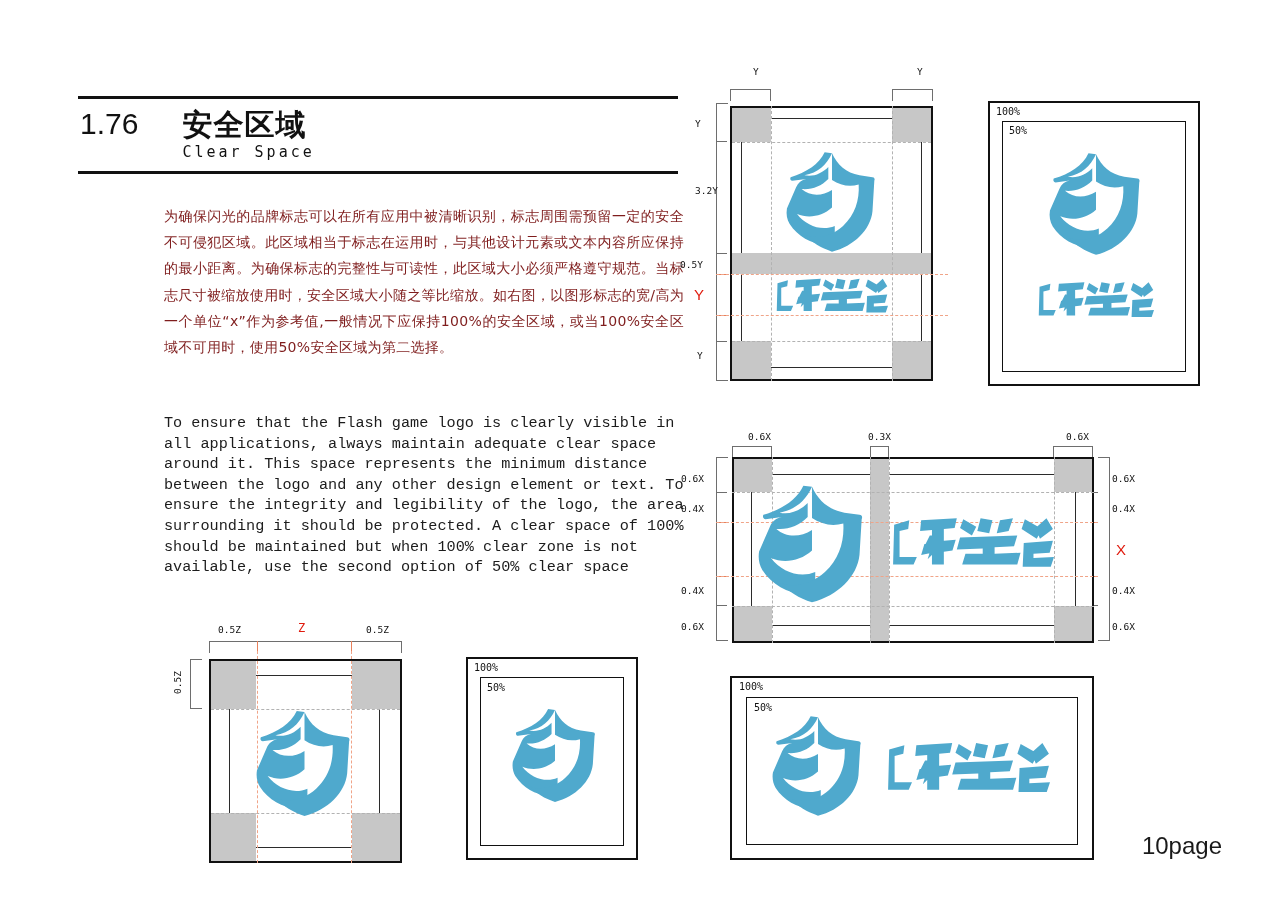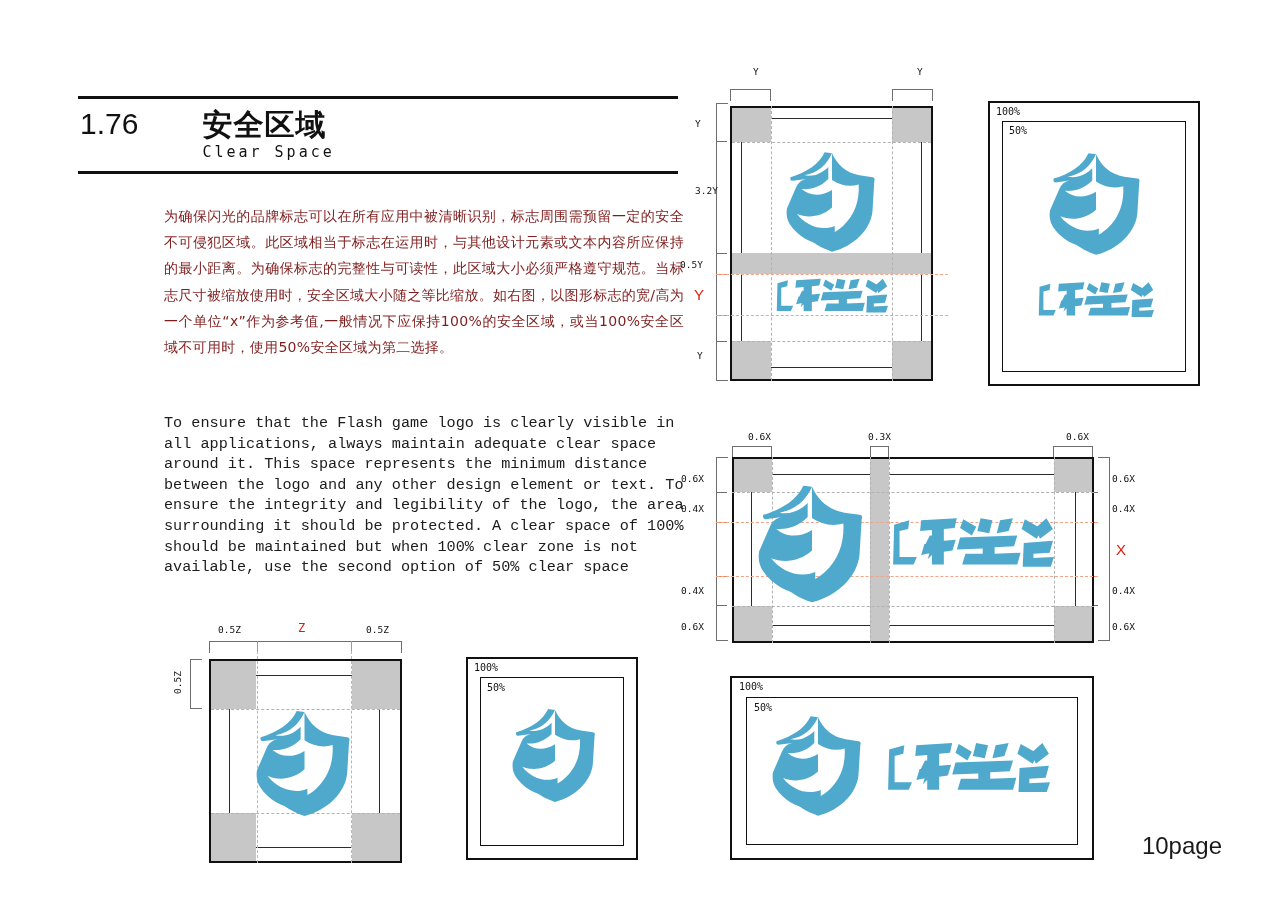--- a/index.html
+++ b/index.html
@@ -14,21 +14,21 @@
   }
   .page { position:absolute; inset:0; }
 
   
   .title-block { position:absolute; left:78px; top:96px; width:600px; }
   .rule-top { border-top:3px solid #111; width:600px; }
   .rule-bot { border-top:3px solid #111; width:600px; margin-top:6px; }
   .title-row { display:flex; align-items:flex-start; padding:10px 0 4px 2px; }
   .sec-num { font-size:30px; letter-spacing:0px; line-height:1; color:#111;
              font-family:"Liberation Sans",sans-serif; font-weight:400; }
-  .title-text { margin-left:64px; }
+  .title-text { margin-left:44px; }
   .title-cn { font-size:30px; line-height:1.05; color:#111; font-weight:700;
               font-family:"DejaVu Sans","Liberation Sans",sans-serif; letter-spacing:1px; }
   .title-en { font-size:15px; color:#111; letter-spacing:3px; margin-top:2px;
               font-family:"DejaVu Sans Mono","Liberation Mono",monospace; }
 
   
   .body-copy { position:absolute; left:164px; width:520px; }
   .para-cn { top:203px; font-size:14px; line-height:26.2px; letter-spacing:0.3px;
              color:#7f1d1d; text-align:justify;
              font-family:"DejaVu Sans","Liberation Sans",sans-serif; }

